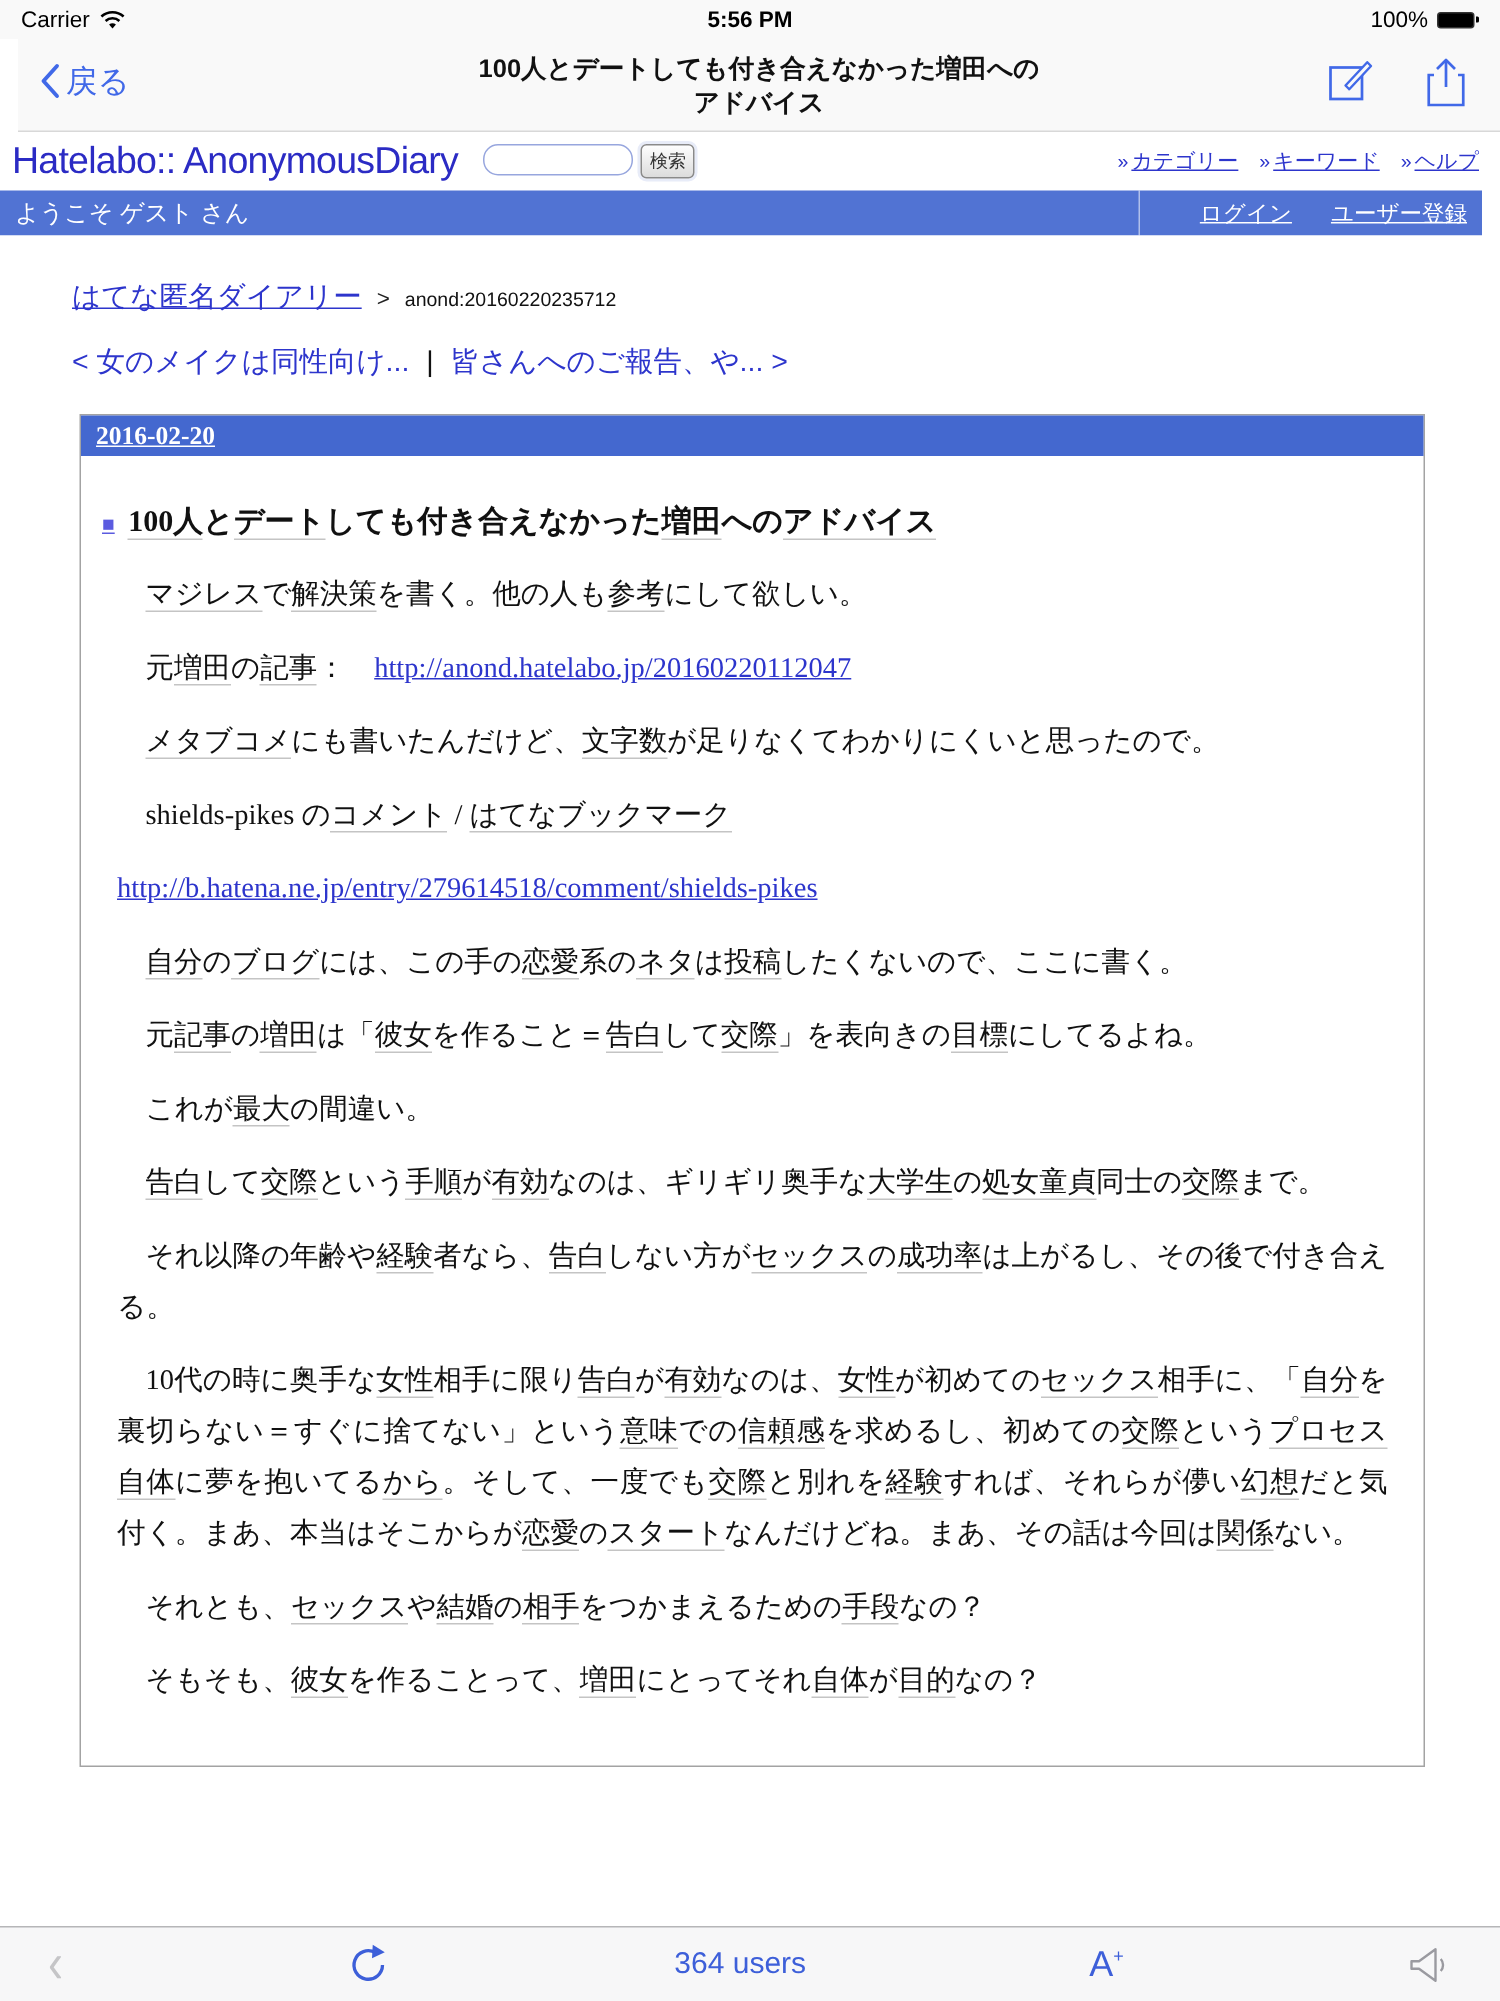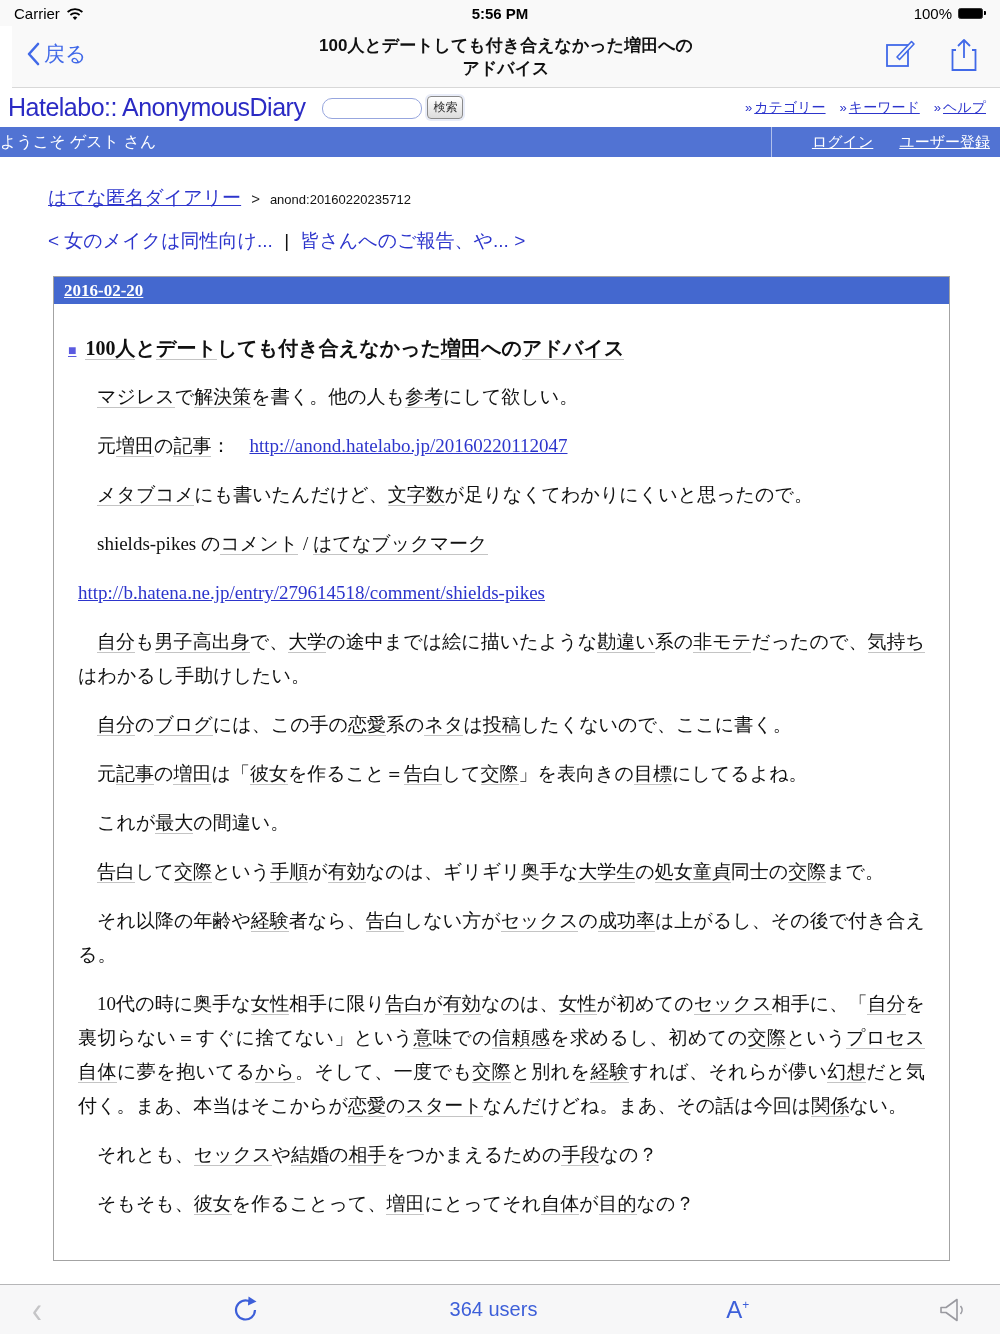--- a/index.html
+++ b/index.html
@@ -28,34 +28,34 @@
     color:var(--ios-blue);font-size:21px;cursor:pointer;}
   .nav-title{position:absolute;left:200px;right:200px;top:8px;text-align:center;
     font-size:17px;font-weight:bold;color:#111;line-height:23px;}
   .nav-icons{position:absolute;right:22px;top:12px;display:flex;gap:34px;}
   .nav-icons svg{display:block;cursor:pointer;}
 
   
   .site-header{position:absolute;top:88px;left:0;right:0;height:39px;background:#fff;
     display:flex;align-items:center;padding:0 8px;}
   .logo{font-size:25px;font-weight:normal;color:var(--brand-blue);letter-spacing:-0.5px;cursor:pointer;}
-  .search-wrap{display:flex;align-items:flex-end;margin-left:17px;gap:5px;}
+  .search-wrap{display:flex;align-items:flex-start;margin-left:17px;gap:5px;}
   .search-input{width:100px;height:21px;border:1px solid #97a6de;border-radius:10px;outline:none;
     font-size:13px;padding:0 8px;background:#fff;}
   .search-btn{font-size:12px;color:#333;background:linear-gradient(#fefefe,#dcdcdc);
     border:1px solid #8a8a8a;border-radius:4px;padding:2px 5px;box-shadow:0 0 0 2px #e8ecf8;cursor:pointer;
     font-family:"Liberation Sans",sans-serif;}
   .hdr-links{margin-left:auto;display:flex;gap:14px;font-size:14px;align-items:center;padding-right:6px;}
   .hdr-link{color:var(--link-blue);display:flex;align-items:center;gap:2px;cursor:pointer;}
   .hdr-link .lbl{text-decoration:underline;}
   .hdr-arrow{font-size:13px;text-decoration:none;color:var(--link-blue);}
 
   
-  .welcome-bar{position:absolute;top:127px;left:0;right:0;height:30px;background:var(--bar-blue);
-    display:flex;align-items:center;color:#fff;font-size:16px;}
+  .welcome-bar{position:absolute;top:127px;left:0;right:12px;height:30px;background:var(--bar-blue);
+    display:flex;align-items:center;color:#fff;font-size:16px;padding-left:10px;}
   .welcome-right{margin-left:auto;height:100%;display:flex;align-items:center;gap:26px;
     border-left:1px solid rgba(255,255,255,.55);padding:0 10px 0 40px;}
   .welcome-right a{color:#fff;text-decoration:underline;font-size:15px;cursor:pointer;}
 
   
   .content{position:absolute;top:157px;left:0;right:0;bottom:50px;background:#fff;
     overflow:hidden;padding:28px 50px 0 48px;}
   .breadcrumb{font-size:19px;margin-bottom:17px;display:flex;align-items:baseline;gap:10px;}
   .breadcrumb .site-link{color:var(--link-blue);text-decoration:underline;cursor:pointer;}
   .breadcrumb .sep{color:#222;font-size:15px;}
@@ -195,21 +195,20 @@
         <h3 class="article-title">
           <span class="anchor-sq">■</span>
           <span><span class="kw">100人</span><span>と</span><span class="kw">デート</span><span>しても付き合えなかった</span><span class="kw">増田</span><span>への</span><span class="kw">アドバイス</span></span>
         </h3>
         <div>
             <p class="para"><span>　</span><span class="kw">マジレス</span><span>で</span><span class="kw">解決策</span><span>を書く。他の人も</span><span class="kw">参考</span><span>にして欲しい。</span></p>
             <p class="para"><span>　元</span><span class="kw">増田</span><span>の</span><span class="kw">記事</span><span>：　</span><a class="url-link">http://anond.hatelabo.jp/20160220112047</a></p>
             <p class="para"><span>　</span><span class="kw">メタブコメ</span><span>にも書いたんだけど、</span><span class="kw">文字数</span><span>が足りなくてわかりにくいと思ったので。</span></p>
             <p class="para"><span>　shields-pikes の</span><span class="kw">コメント</span><span> / </span><span class="kw">はてなブックマーク</span></p>
             <p class="para"><a class="url-link">http://b.hatena.ne.jp/entry/279614518/comment/shields-pikes</a></p>
-            <p class="para"><span>　</span><span class="kw">自分</span><span>も</span><span class="kw">男子高</span><span class="kw">出身</span><span>で、</span><span class="kw">大学</span><span>の途中までは絵に描いたような</span><span class="kw">勘違い</span><span>系の</span><span class="kw">非モテ</span><span>だったので、</span><span class="kw">気持ち</span><span>はわかるし手助けしたい。</span></p>
             <p class="para"><span>　</span><span class="kw">自分</span><span>の</span><span class="kw">ブログ</span><span>には、この手の</span><span class="kw">恋愛</span><span>系の</span><span class="kw">ネタ</span><span>は</span><span class="kw">投稿</span><span>したくないので、ここに書く。</span></p>
             <p class="para"><span>　元</span><span class="kw">記事</span><span>の</span><span class="kw">増田</span><span>は「</span><span class="kw">彼女</span><span>を作ること＝</span><span class="kw">告白</span><span>して</span><span class="kw">交際</span><span>」を表向きの</span><span class="kw">目標</span><span>にしてるよね。</span></p>
             <p class="para"><span>　これが</span><span class="kw">最大</span><span>の間違い。</span></p>
             <p class="para"><span>　</span><span class="kw">告白</span><span>して</span><span class="kw">交際</span><span>という</span><span class="kw">手順</span><span>が</span><span class="kw">有効</span><span>なのは、ギリギリ奥手な</span><span class="kw">大学生</span><span>の</span><span class="kw">処女童貞</span><span>同士の</span><span class="kw">交際</span><span>まで。</span></p>
             <p class="para"><span>　それ以降の年齢や</span><span class="kw">経験</span><span>者なら、</span><span class="kw">告白</span><span>しない方が</span><span class="kw">セックス</span><span>の</span><span class="kw">成功率</span><span>は上がるし、その後で付き合える。</span></p>
             <p class="para"><span>　10代の時に奥手な</span><span class="kw">女性</span><span>相手に限り</span><span class="kw">告白</span><span>が</span><span class="kw">有効</span><span>なのは、</span><span class="kw">女性</span><span>が初めての</span><span class="kw">セックス</span><span>相手に、「</span><span class="kw">自分</span><span>を裏切らない＝すぐに捨てない」という</span><span class="kw">意味</span><span>での</span><span class="kw">信頼感</span><span>を求めるし、初めての</span><span class="kw">交際</span><span>という</span><span class="kw">プロセス</span><span class="kw">自体</span><span>に夢を抱いてる</span><span class="kw">から</span><span>。そして、一度でも</span><span class="kw">交際</span><span>と別れを</span><span class="kw">経験</span><span>すれば、それらが儚い</span><span class="kw">幻想</span><span>だと気付く。まあ、本当はそこからが</span><span class="kw">恋愛</span><span>の</span><span class="kw">スタート</span><span>なんだけどね。まあ、その話は今回は</span><span class="kw">関係</span><span>ない。</span></p>
             <p class="para"><span>　それとも、</span><span class="kw">セックス</span><span>や</span><span class="kw">結婚</span><span>の</span><span class="kw">相手</span><span>をつかまえるための</span><span class="kw">手段</span><span>なの？</span></p>
             <p class="para"><span>　そもそも、</span><span class="kw">彼女</span><span>を作ることって、</span><span class="kw">増田</span><span>にとってそれ</span><span class="kw">自体</span><span>が</span><span class="kw">目的</span><span>なの？</span></p>
           </div>
       </div>

